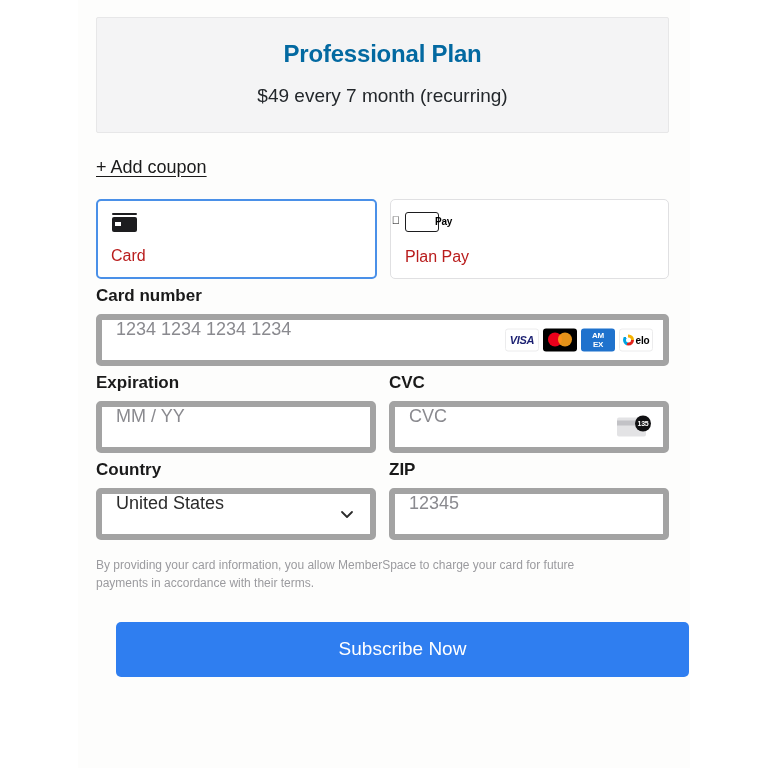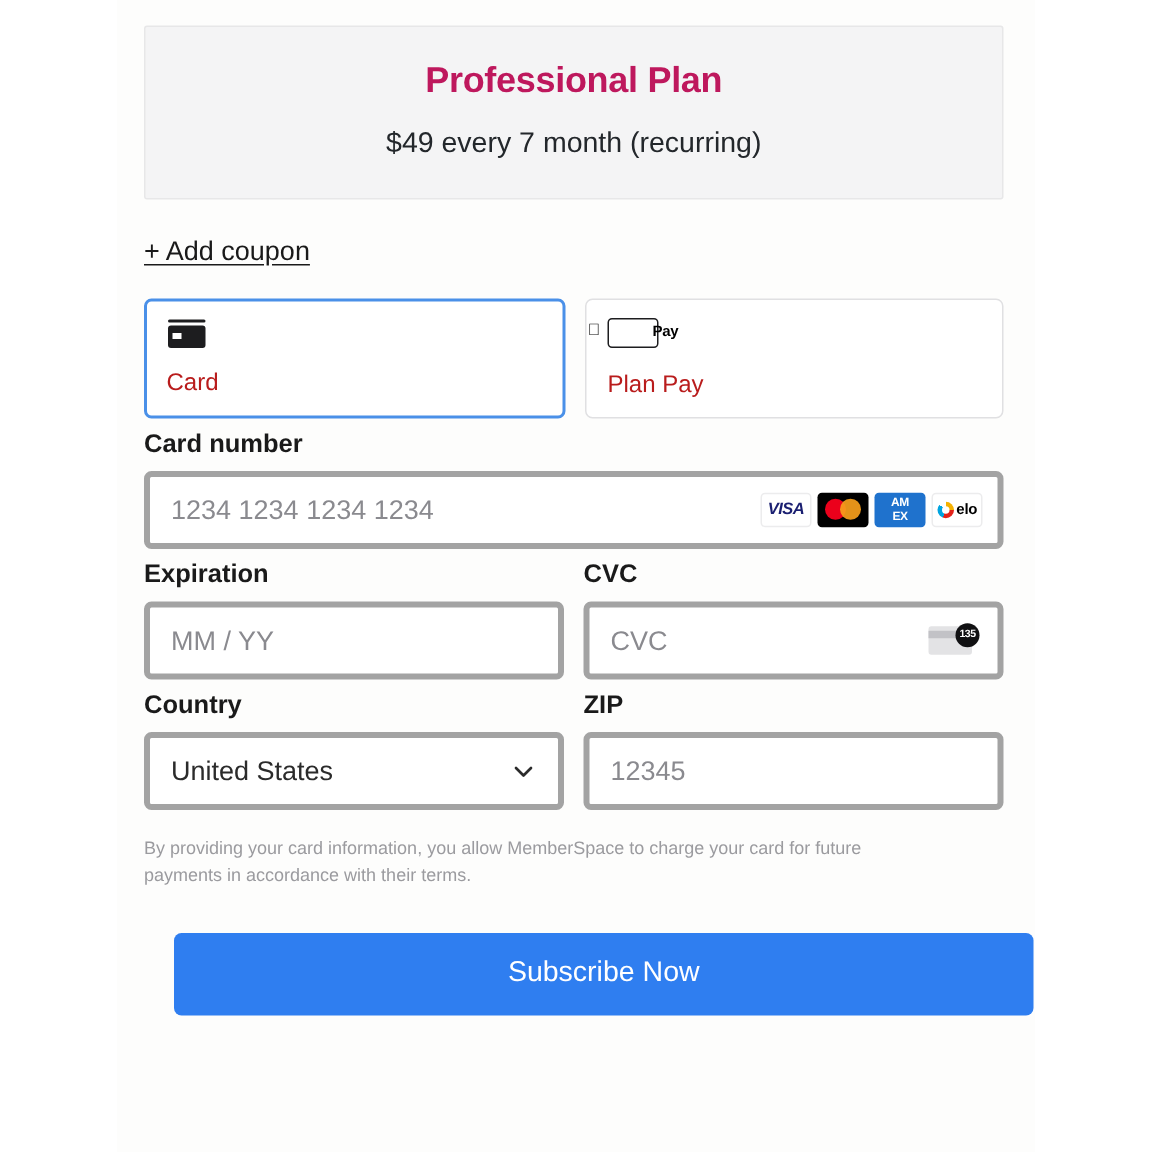--- a/index.html
+++ b/index.html
@@ -42,21 +42,21 @@
     margin-top: 17px;
     background: #f4f4f5;
     border: 1px solid #e7e7e8;
     border-radius: 2px;
     padding: 22px 16px 24px;
     text-align: center;
   }
   .plan-title {
     font-size: 24px;
     font-weight: bold;
-    color: #be185d;
+    color: #0369a1;
     letter-spacing: -0.2px;
     line-height: 1.2;
   }
   .plan-price {
     margin-top: 16px;
     font-size: 19px;
     color: #23272b;
     line-height: 1.2;
   }
 
@@ -161,24 +161,24 @@
     color: #1a1a1a;
     margin-bottom: 8px;
     display: block;
   }
   .field-block { margin-top: 7px; }
 
   .input-shell {
     position: relative;
     height: 52px;
     background: #ffffff;
-    border: 4px solid #a3a3a3;
+    border: 6px solid #a3a3a3;
     border-radius: 5px;
     display: flex;
-    align-items: center;
+    align-items: flex-start;
     padding: 0 14px;
   }
   .input-text {
     font-size: 18px;
     color: #8a8a8f;
     line-height: 1;
   }
   .input-text.filled { color: #2b2b2b; }
 
   .field-row {

